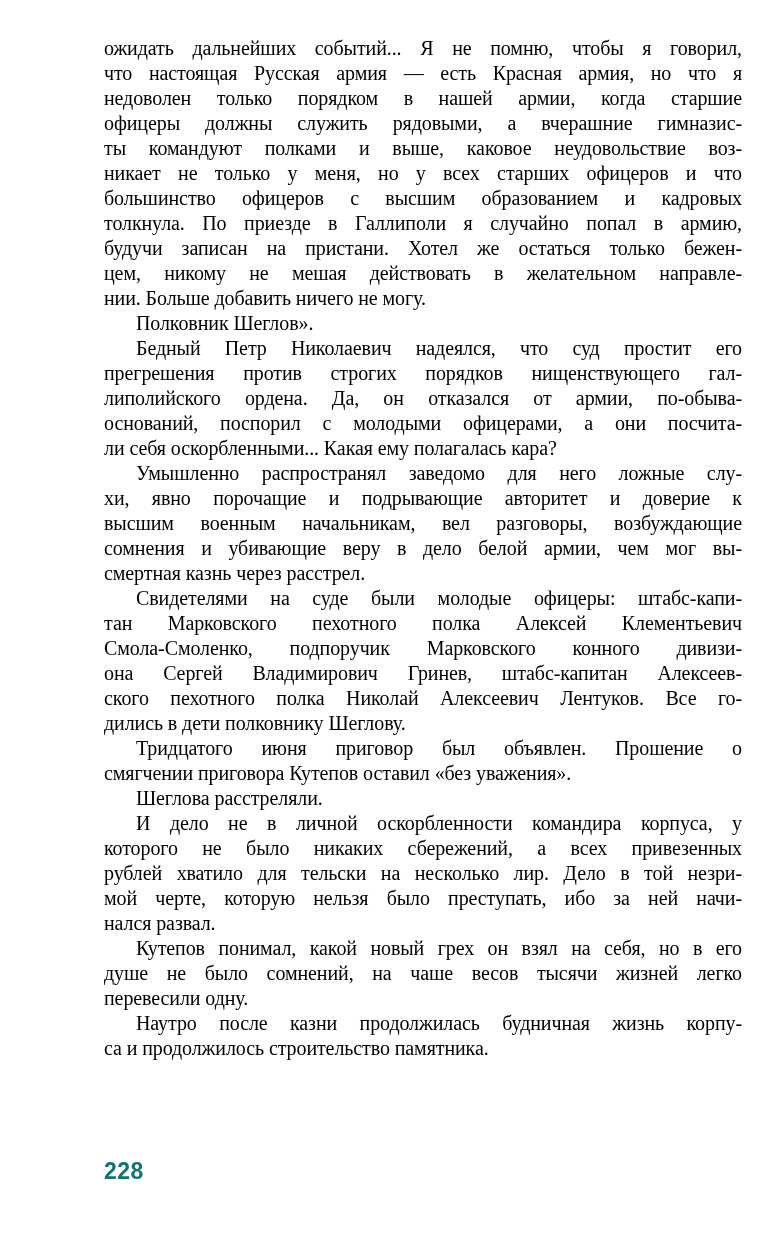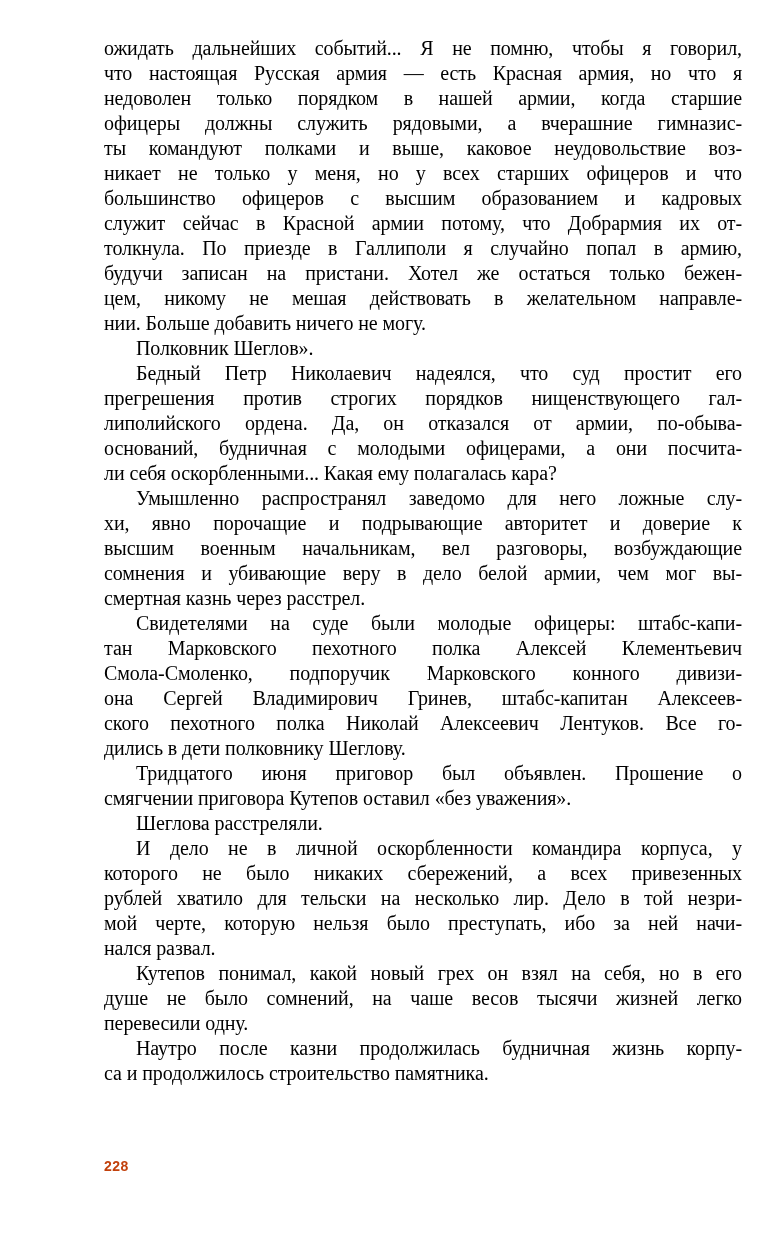--- a/index.html
+++ b/index.html
@@ -42,53 +42,52 @@
     text-align-last: left;
   }
   .para.indent .line:first-child {
     text-indent: 32px;
   }
   .folio {
     position: absolute;
     left: 104px;
     top: 1158px;
     font-family: "Liberation Sans", sans-serif;
-    font-size: 14px;
+    font-size: 23px;
     font-weight: bold;
     letter-spacing: 0.5px;
-    color: #c2410c;
+    color: #0f766e;
   }
 </style>
 </head>
 <body>
 
 <div class="scan-page">
   <div class="text-block">
       <div class="para">
         <div class="line">ожидать дальнейших событий... Я не помню, чтобы я говорил,</div>
         <div class="line">что настоящая Русская армия — есть Красная армия, но что я</div>
         <div class="line">недоволен только порядком в нашей армии, когда старшие</div>
         <div class="line">офицеры должны служить рядовыми, а вчерашние гимназис-</div>
         <div class="line">ты командуют полками и выше, каковое неудовольствие воз-</div>
         <div class="line">никает не только у меня, но у всех старших офицеров и что</div>
         <div class="line">большинство офицеров с высшим образованием и кадровых</div>
-        <div class="line">служит сейчас в Красной армии потому, что Добрармия их от-</div>
         <div class="line">толкнула. По приезде в Галлиполи я случайно попал в армию,</div>
         <div class="line">будучи записан на пристани. Хотел же остаться только бежен-</div>
         <div class="line">цем, никому не мешая действовать в желательном направле-</div>
         <div class="line last">нии. Больше добавить ничего не могу.</div>
       </div>
       <div class="para indent">
         <div class="line last">Полковник Шеглов».</div>
       </div>
       <div class="para indent">
         <div class="line">Бедный Петр Николаевич надеялся, что суд простит его</div>
         <div class="line">прегрешения против строгих порядков нищенствующего гал-</div>
         <div class="line">липолийского ордена. Да, он отказался от армии, по-обыва-</div>
-        <div class="line">оснований, будничная с молодыми офицерами, а они посчита-</div>
+        <div class="line">оснований, поспорил с молодыми офицерами, а они посчита-</div>
         <div class="line last">ли себя оскорбленными... Какая ему полагалась кара?</div>
       </div>
       <div class="para indent">
         <div class="line">Умышленно распространял заведомо для него ложные слу-</div>
         <div class="line">хи, явно порочащие и подрывающие авторитет и доверие к</div>
         <div class="line">высшим военным начальникам, вел разговоры, возбуждающие</div>
         <div class="line">сомнения и убивающие веру в дело белой армии, чем мог вы-</div>
         <div class="line last">смертная казнь через расстрел.</div>
       </div>
       <div class="para indent">

